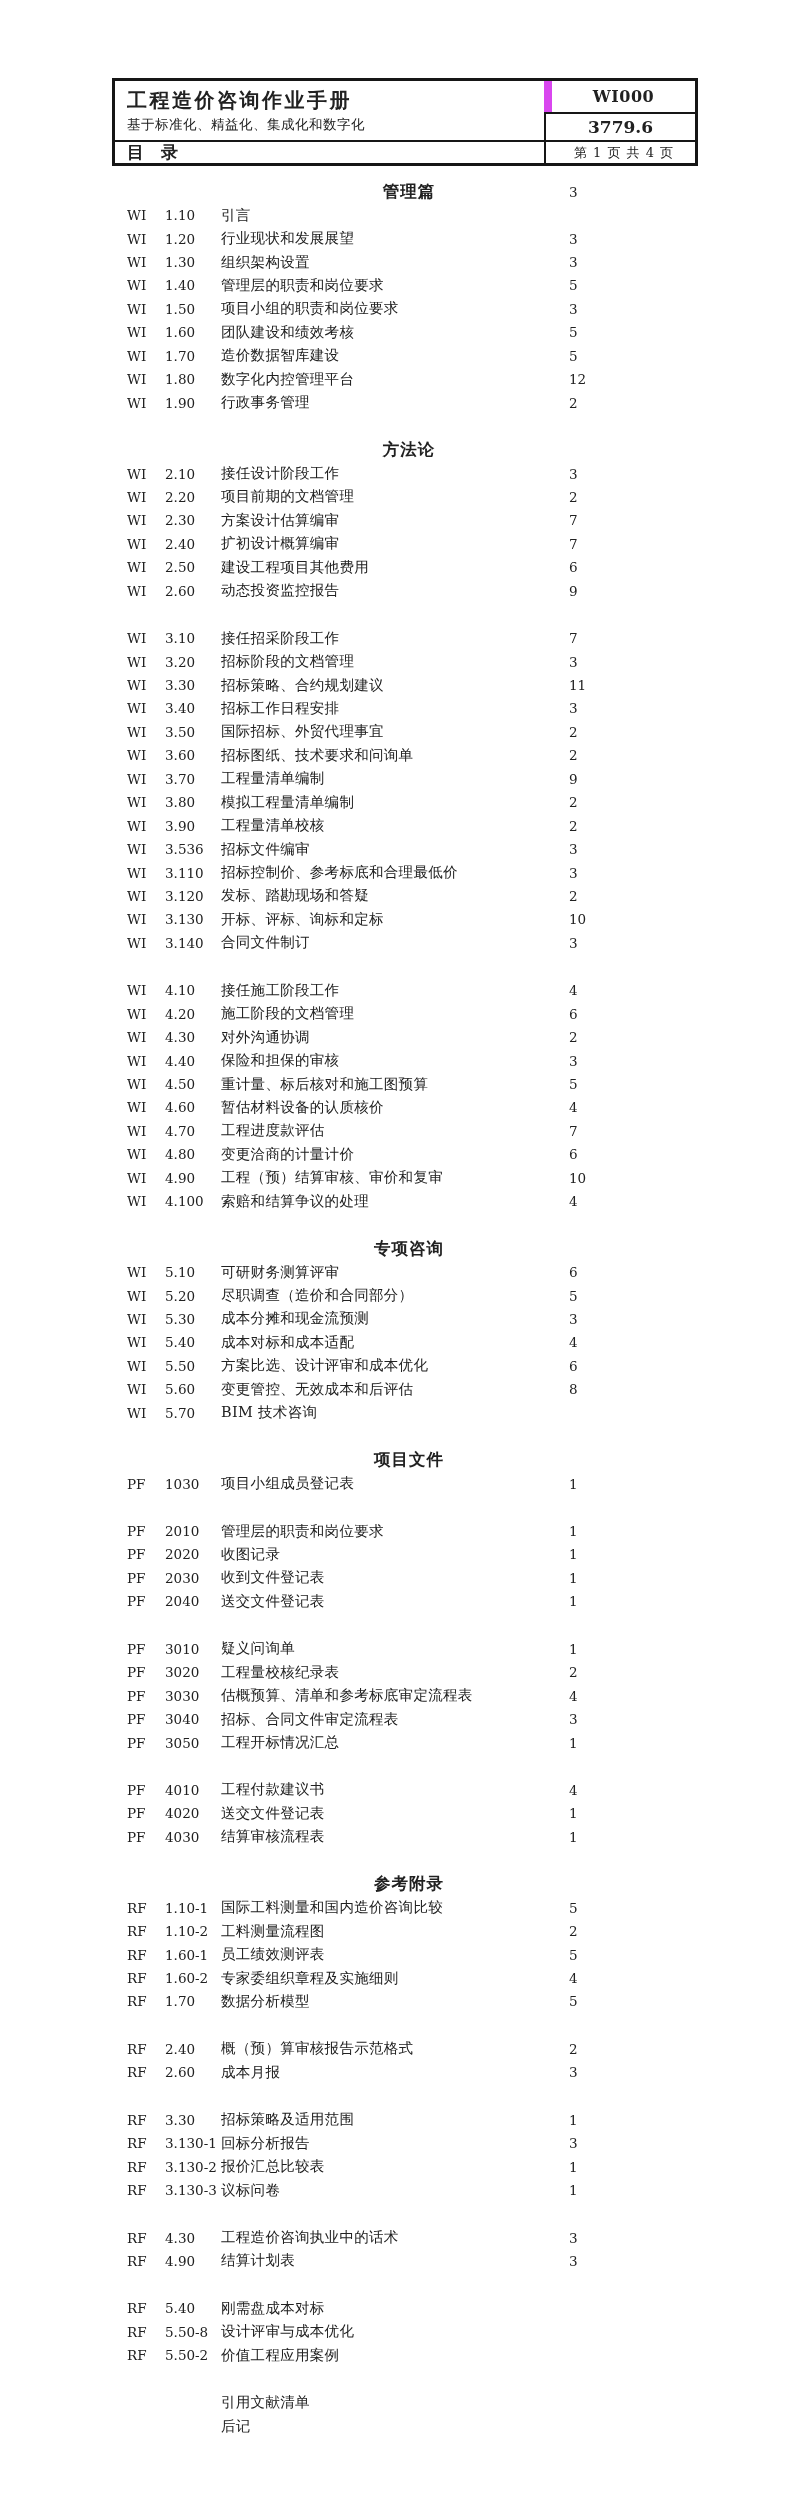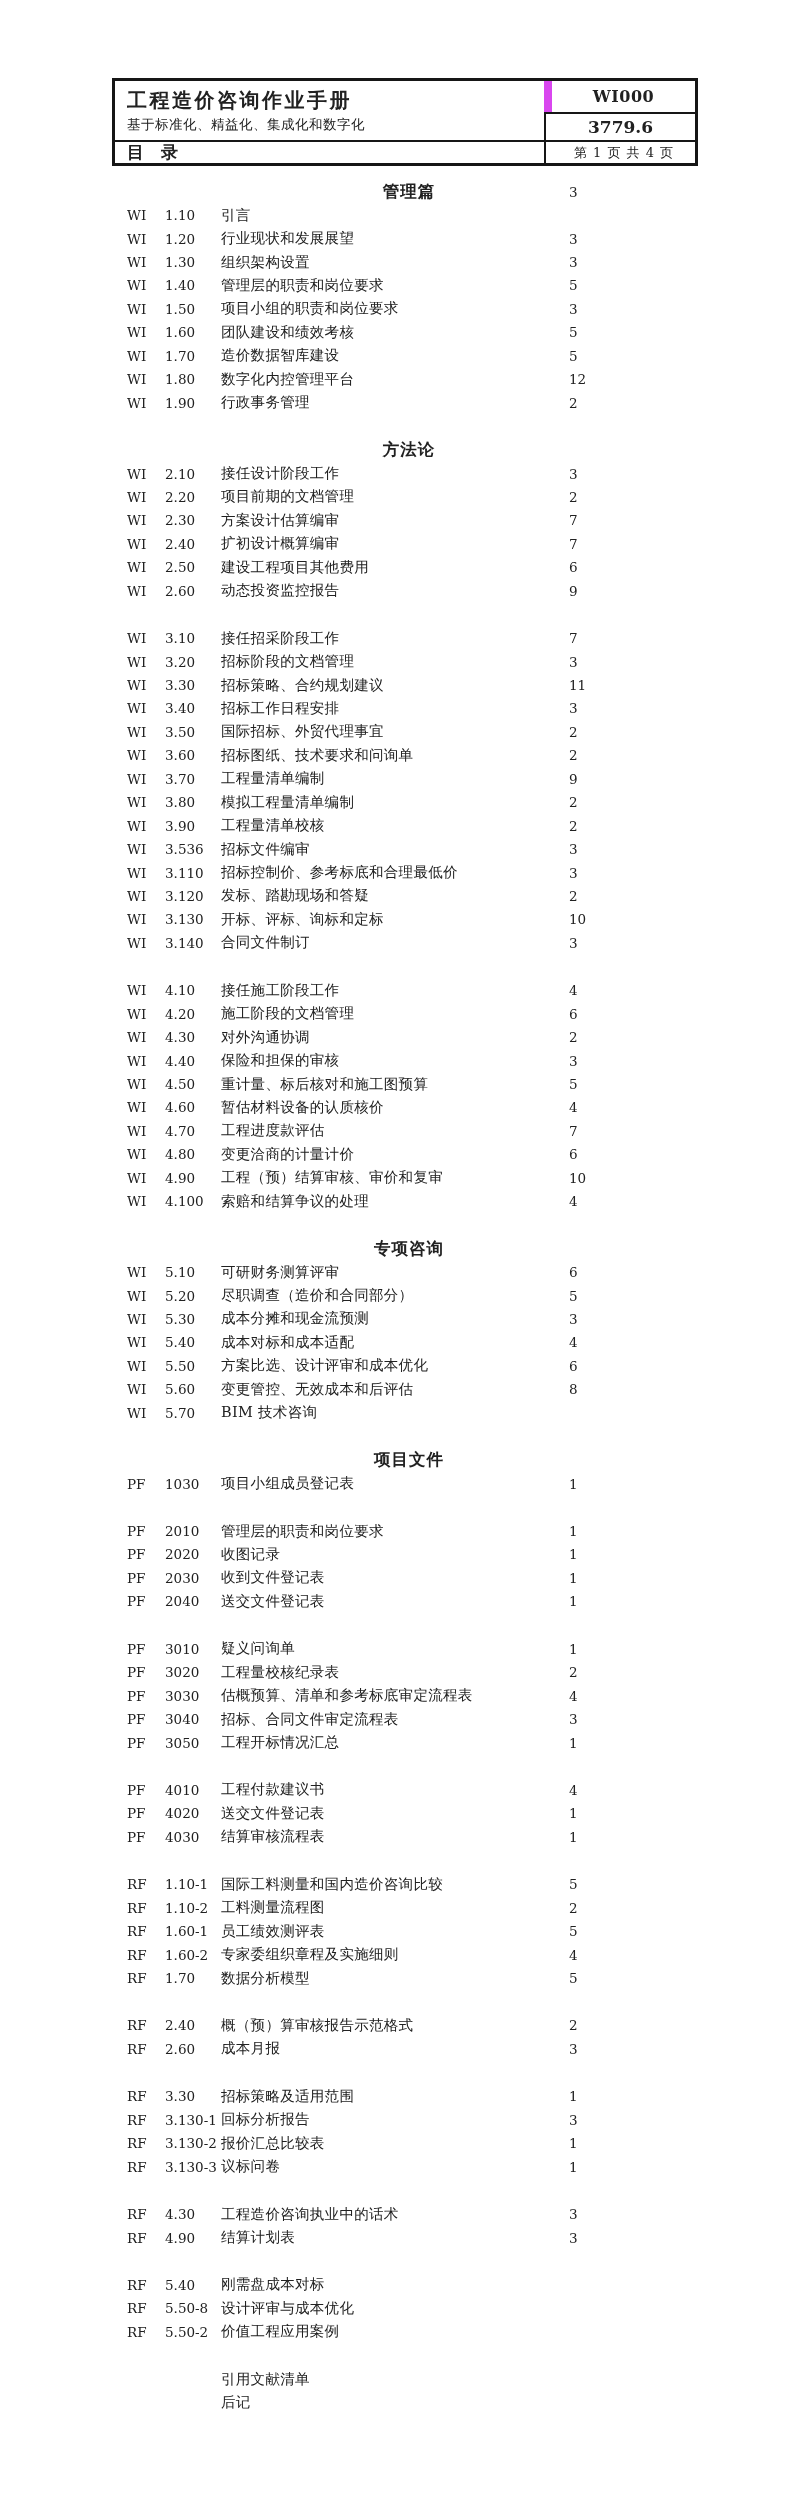--- a/index.html
+++ b/index.html
@@ -456,20 +456,24 @@
         <span class="c-title">送交文件登记表</span>
         <span class="c-page">1</span>
       </div>
       <div class="trow item">
         <span class="c-code">PF</span>
         <span class="c-num">4030</span>
         <span class="c-title">结算审核流程表</span>
         <span class="c-page">1</span>
       </div>
       <div class="trow gap"></div>
+      <div class="trow section">
+        <span class="s-title">参考附录</span>
+        <span class="s-page"></span>
+      </div>
       <div class="trow item">
         <span class="c-code">RF</span>
         <span class="c-num">1.10-1</span>
         <span class="c-title">国际工料测量和国内造价咨询比较</span>
         <span class="c-page">5</span>
       </div>
       <div class="trow item">
         <span class="c-code">RF</span>
         <span class="c-num">1.10-2</span>
         <span class="c-title">工料测量流程图</span>

